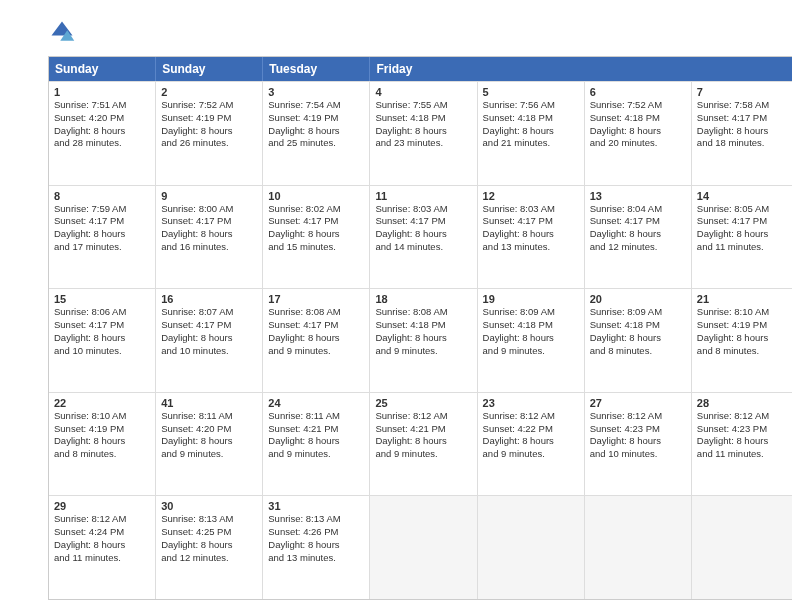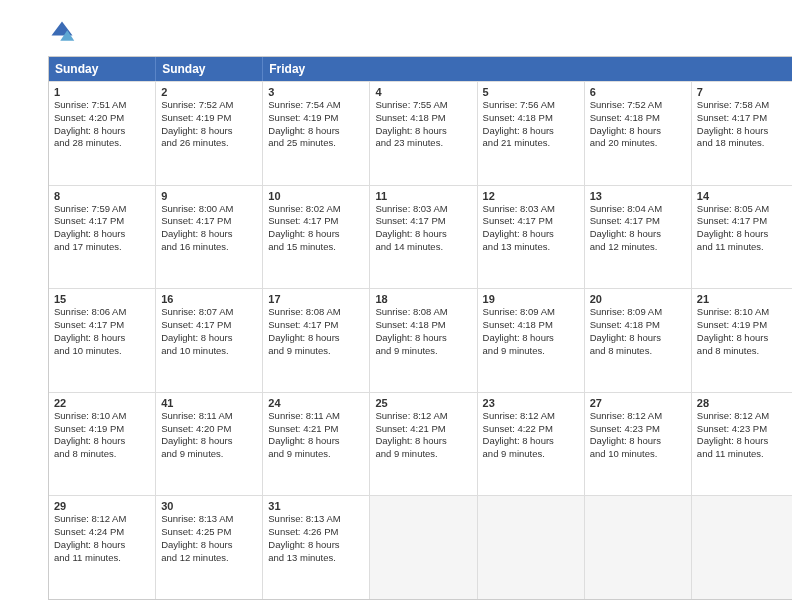--- a/index.html
+++ b/index.html
@@ -122,20 +122,21 @@
     <div class="title-block">
       <div class="month-title"></div>
       <div class="location"></div>
     </div>
   </div>
 
   <div class="calendar">
     <div class="cal-header">
     <div class="cal-header-cell">Sunday</div>
         <div class="cal-header-cell">Sunday</div>
+        <div class="cal-header-cell">Tuesday</div>
         <div class="cal-header-cell">Friday</div>
       </div>
     <div class="cal-body">
     <div class="cal-row">
           <div class="cal-cell">
             <span class="day-num">1</span>
             <span class="cell-line">Sunrise: 7:51 AM</span>
             <span class="cell-line">Sunset: 4:20 PM</span>
             <span class="cell-line">Daylight: 8 hours</span>
             <span class="cell-line">and 28 minutes.</span>

